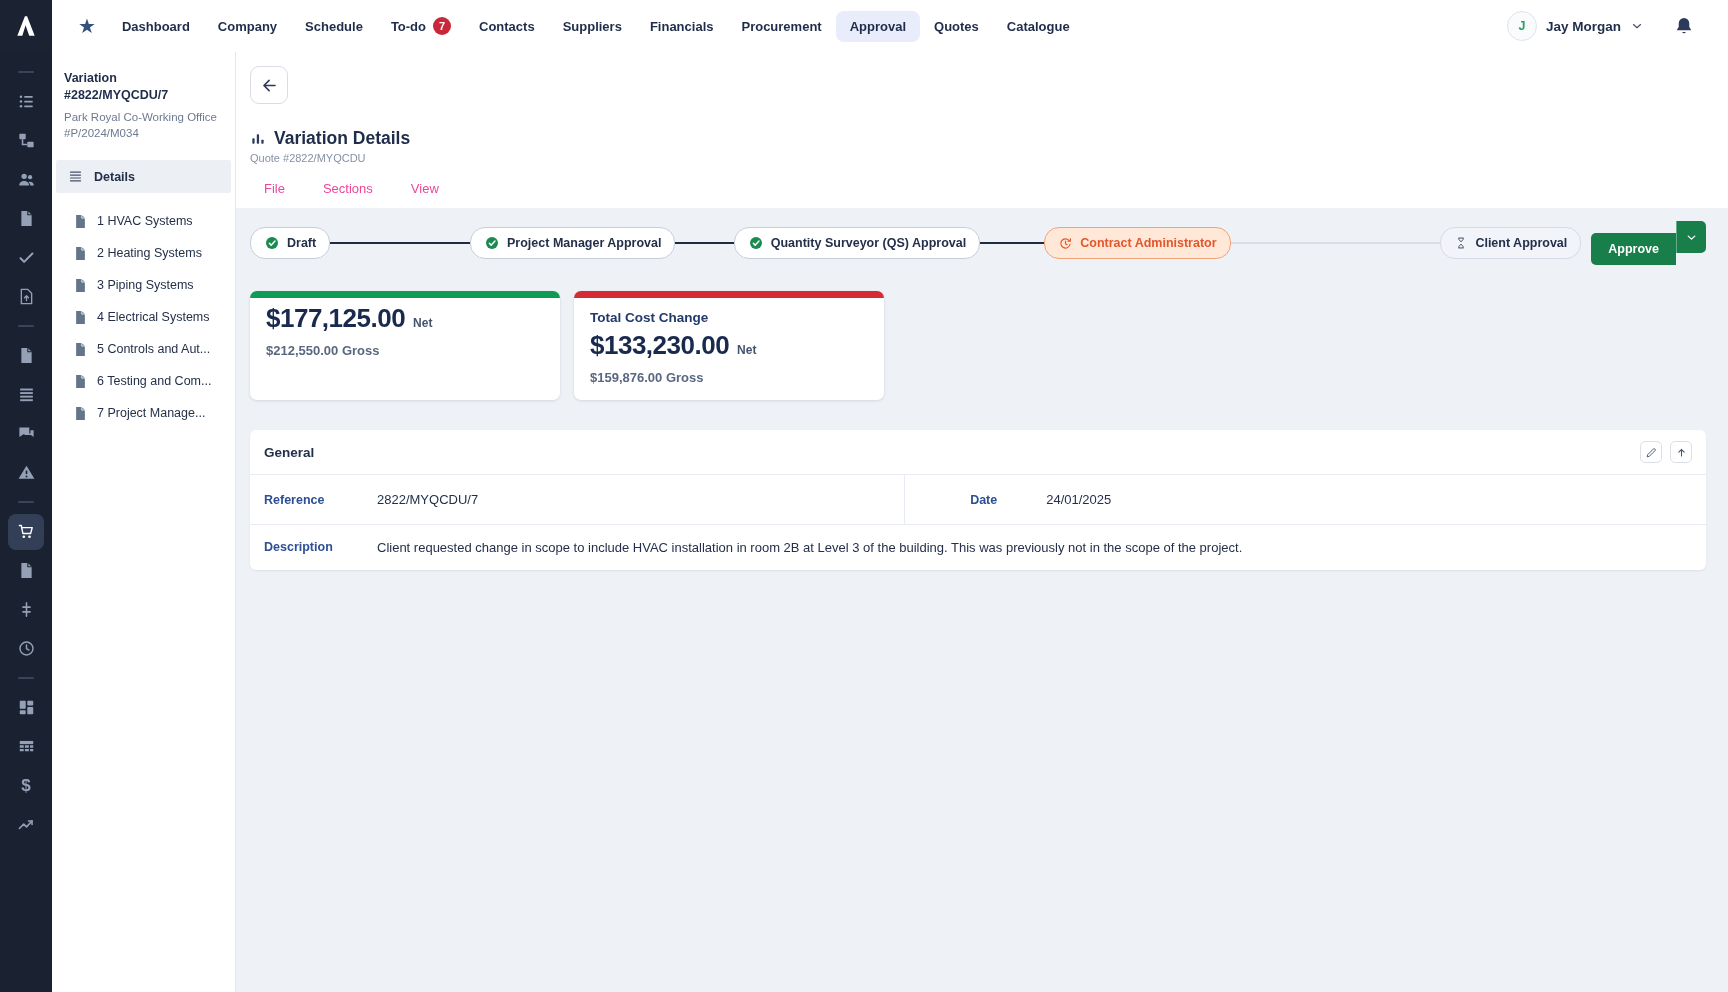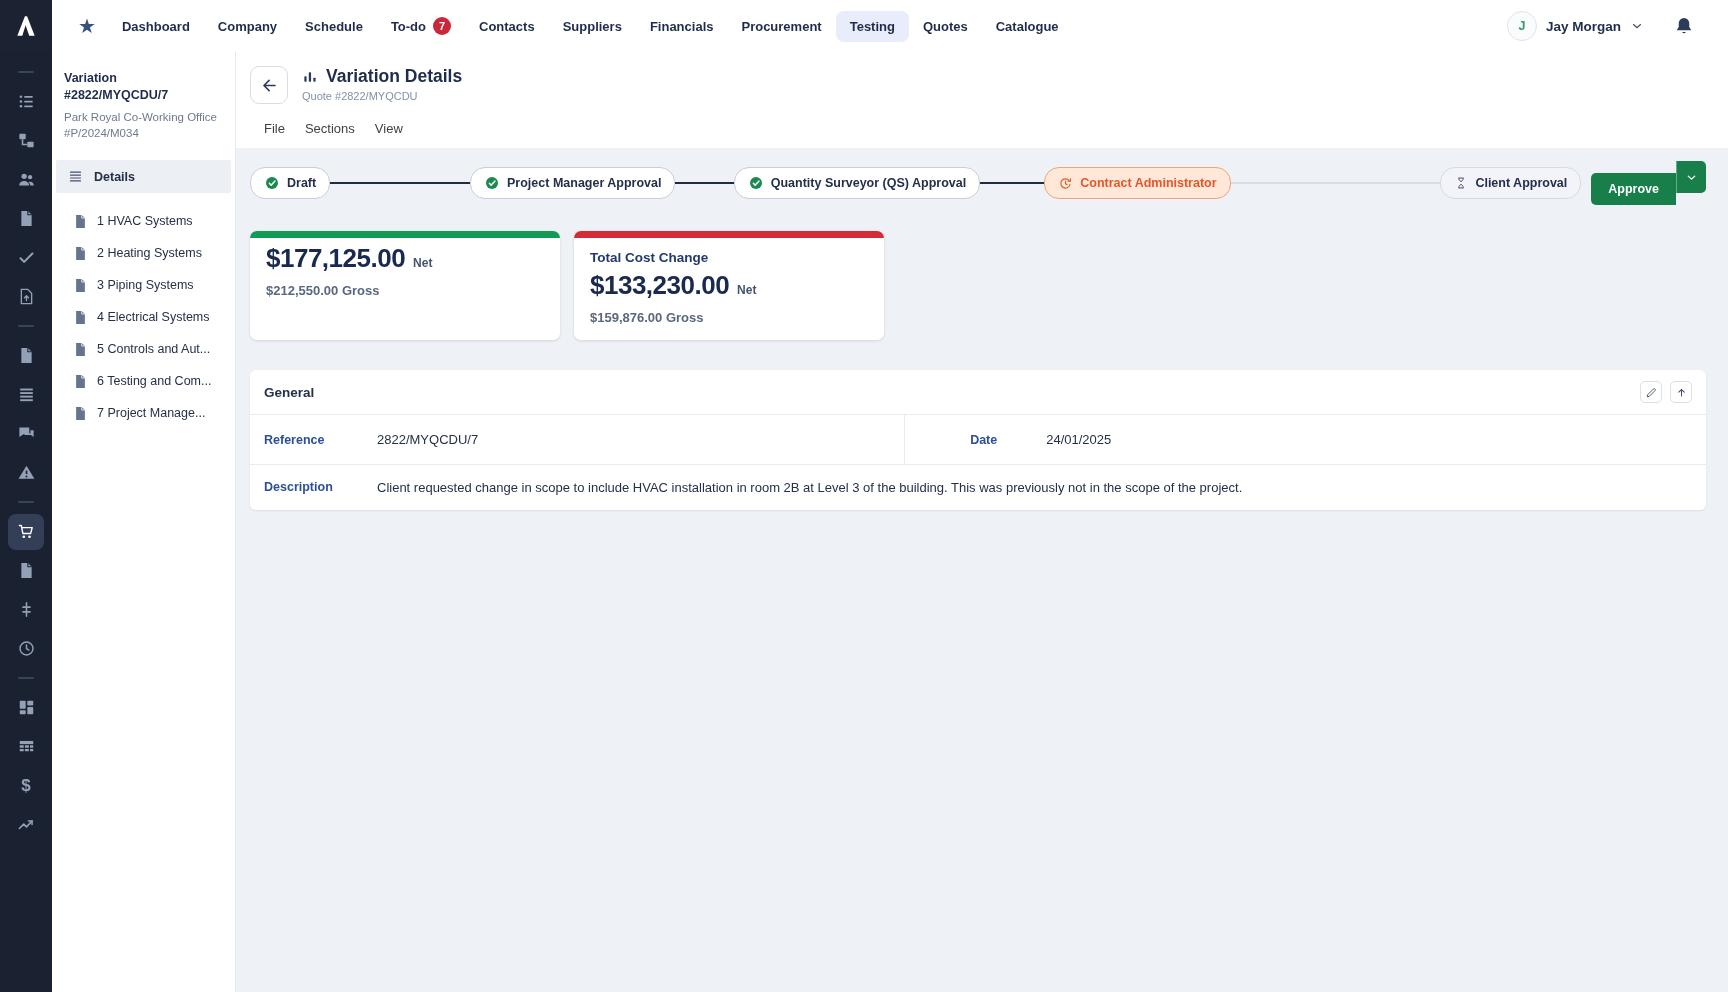--- a/index.html
+++ b/index.html
@@ -36,26 +36,26 @@
   .context-panel { width:184px; background:#fff; border-right:1px solid #e3e7ee; padding-top:18px; flex:none; }
   .cp-head { padding:0 12px 8px 12px; }
   .cp-title { font-size:12.5px; font-weight:bold; color:#1f2c4a; line-height:1.35; }
   .cp-sub { font-size:11.5px; color:#6d7a90; margin-top:5px; line-height:1.45; }
   .details-item { margin:10px 4px 12px 4px; background:#eceff4; border-radius:2px; padding:9px 12px; display:flex; align-items:center; gap:11px; font-size:12.5px; font-weight:bold; color:#24304a; cursor:pointer; }
   .section-item { display:flex; align-items:center; gap:10px; padding:8.5px 10px 8.5px 22px; font-size:12.5px; color:#24304a; cursor:pointer; white-space:nowrap; }
 
   
   .main { flex:1; display:flex; flex-direction:column; min-width:0; }
   .header-area { background:#fff; padding:14px 0 0 14px; flex:none; }
-  .title-row { display:flex; gap:14px; }
+  .title-row { display:flex; gap:24px;flex-direction:column; }
   .back-btn { width:38px; height:38px; border:1px solid #d8dce6; border-radius:9px; background:#fff; display:flex; align-items:center; justify-content:center; cursor:pointer; flex:none; }
   .title-line { display:flex; align-items:center; gap:8px; }
   .page-title { font-size:17.5px; font-weight:bold; color:#1f2c4a; }
   .page-subtitle { font-size:11px; color:#8591a6; margin-top:3px; }
-  .menubar { display:flex; gap:20px; padding:17px 0 12px 14px; font-size:13px; color:#404040; }
+  .menubar { display:flex; gap:38px; padding:17px 0 12px 14px; font-size:13px; color:#ec4899; }
   .menu-item { cursor:pointer; }
 
   .body-area { flex:1; background:#eef1f6; padding:13px 22px 0 14px; min-width:0; }
 
   
   .workflow { display:flex; align-items:center; }
   .pill { display:inline-flex; align-items:center; gap:7px; height:32px; padding:0 13px; border:1px solid #c7cdd9; border-radius:15px; background:#fff; font-size:12.5px; font-weight:bold; color:#24304a; white-space:nowrap; flex:none; cursor:pointer; }
   .pill.current { background:#ffe8d8; border-color:#f0a37a; color:#e2572b; }
   .pill.pending { background:#f3f4fa; border-color:#d6dae6; }
   .connector { height:2px; background:#1f2c42; }
@@ -105,21 +105,21 @@
     <a class="nav-item">Company</a>
     <a class="nav-item">Schedule</a>
     <a class="nav-item">
         <span>To-do</span>
         <span class="badge">7</span>
       </a>
     <a class="nav-item">Contacts</a>
     <a class="nav-item">Suppliers</a>
     <a class="nav-item">Financials</a>
     <a class="nav-item">Procurement</a>
-    <a class="nav-item active">Testing</a>
+    <a class="nav-item active">Approval</a>
     <a class="nav-item">Quotes</a>
     <a class="nav-item">Catalogue</a>
   </nav>
   <div class="user-chip">
     <span class="avatar">J</span>
     <span class="user-name">Jay Morgan</span>
     <svg width="14" height="14" viewBox="0 0 24 24">
         <path d="M6 9.5l6 5.5 6-5.5" fill="none" stroke="#44506a" stroke-width="2" stroke-linecap="round" stroke-linejoin="round"></path>
       </svg>
   </div>

